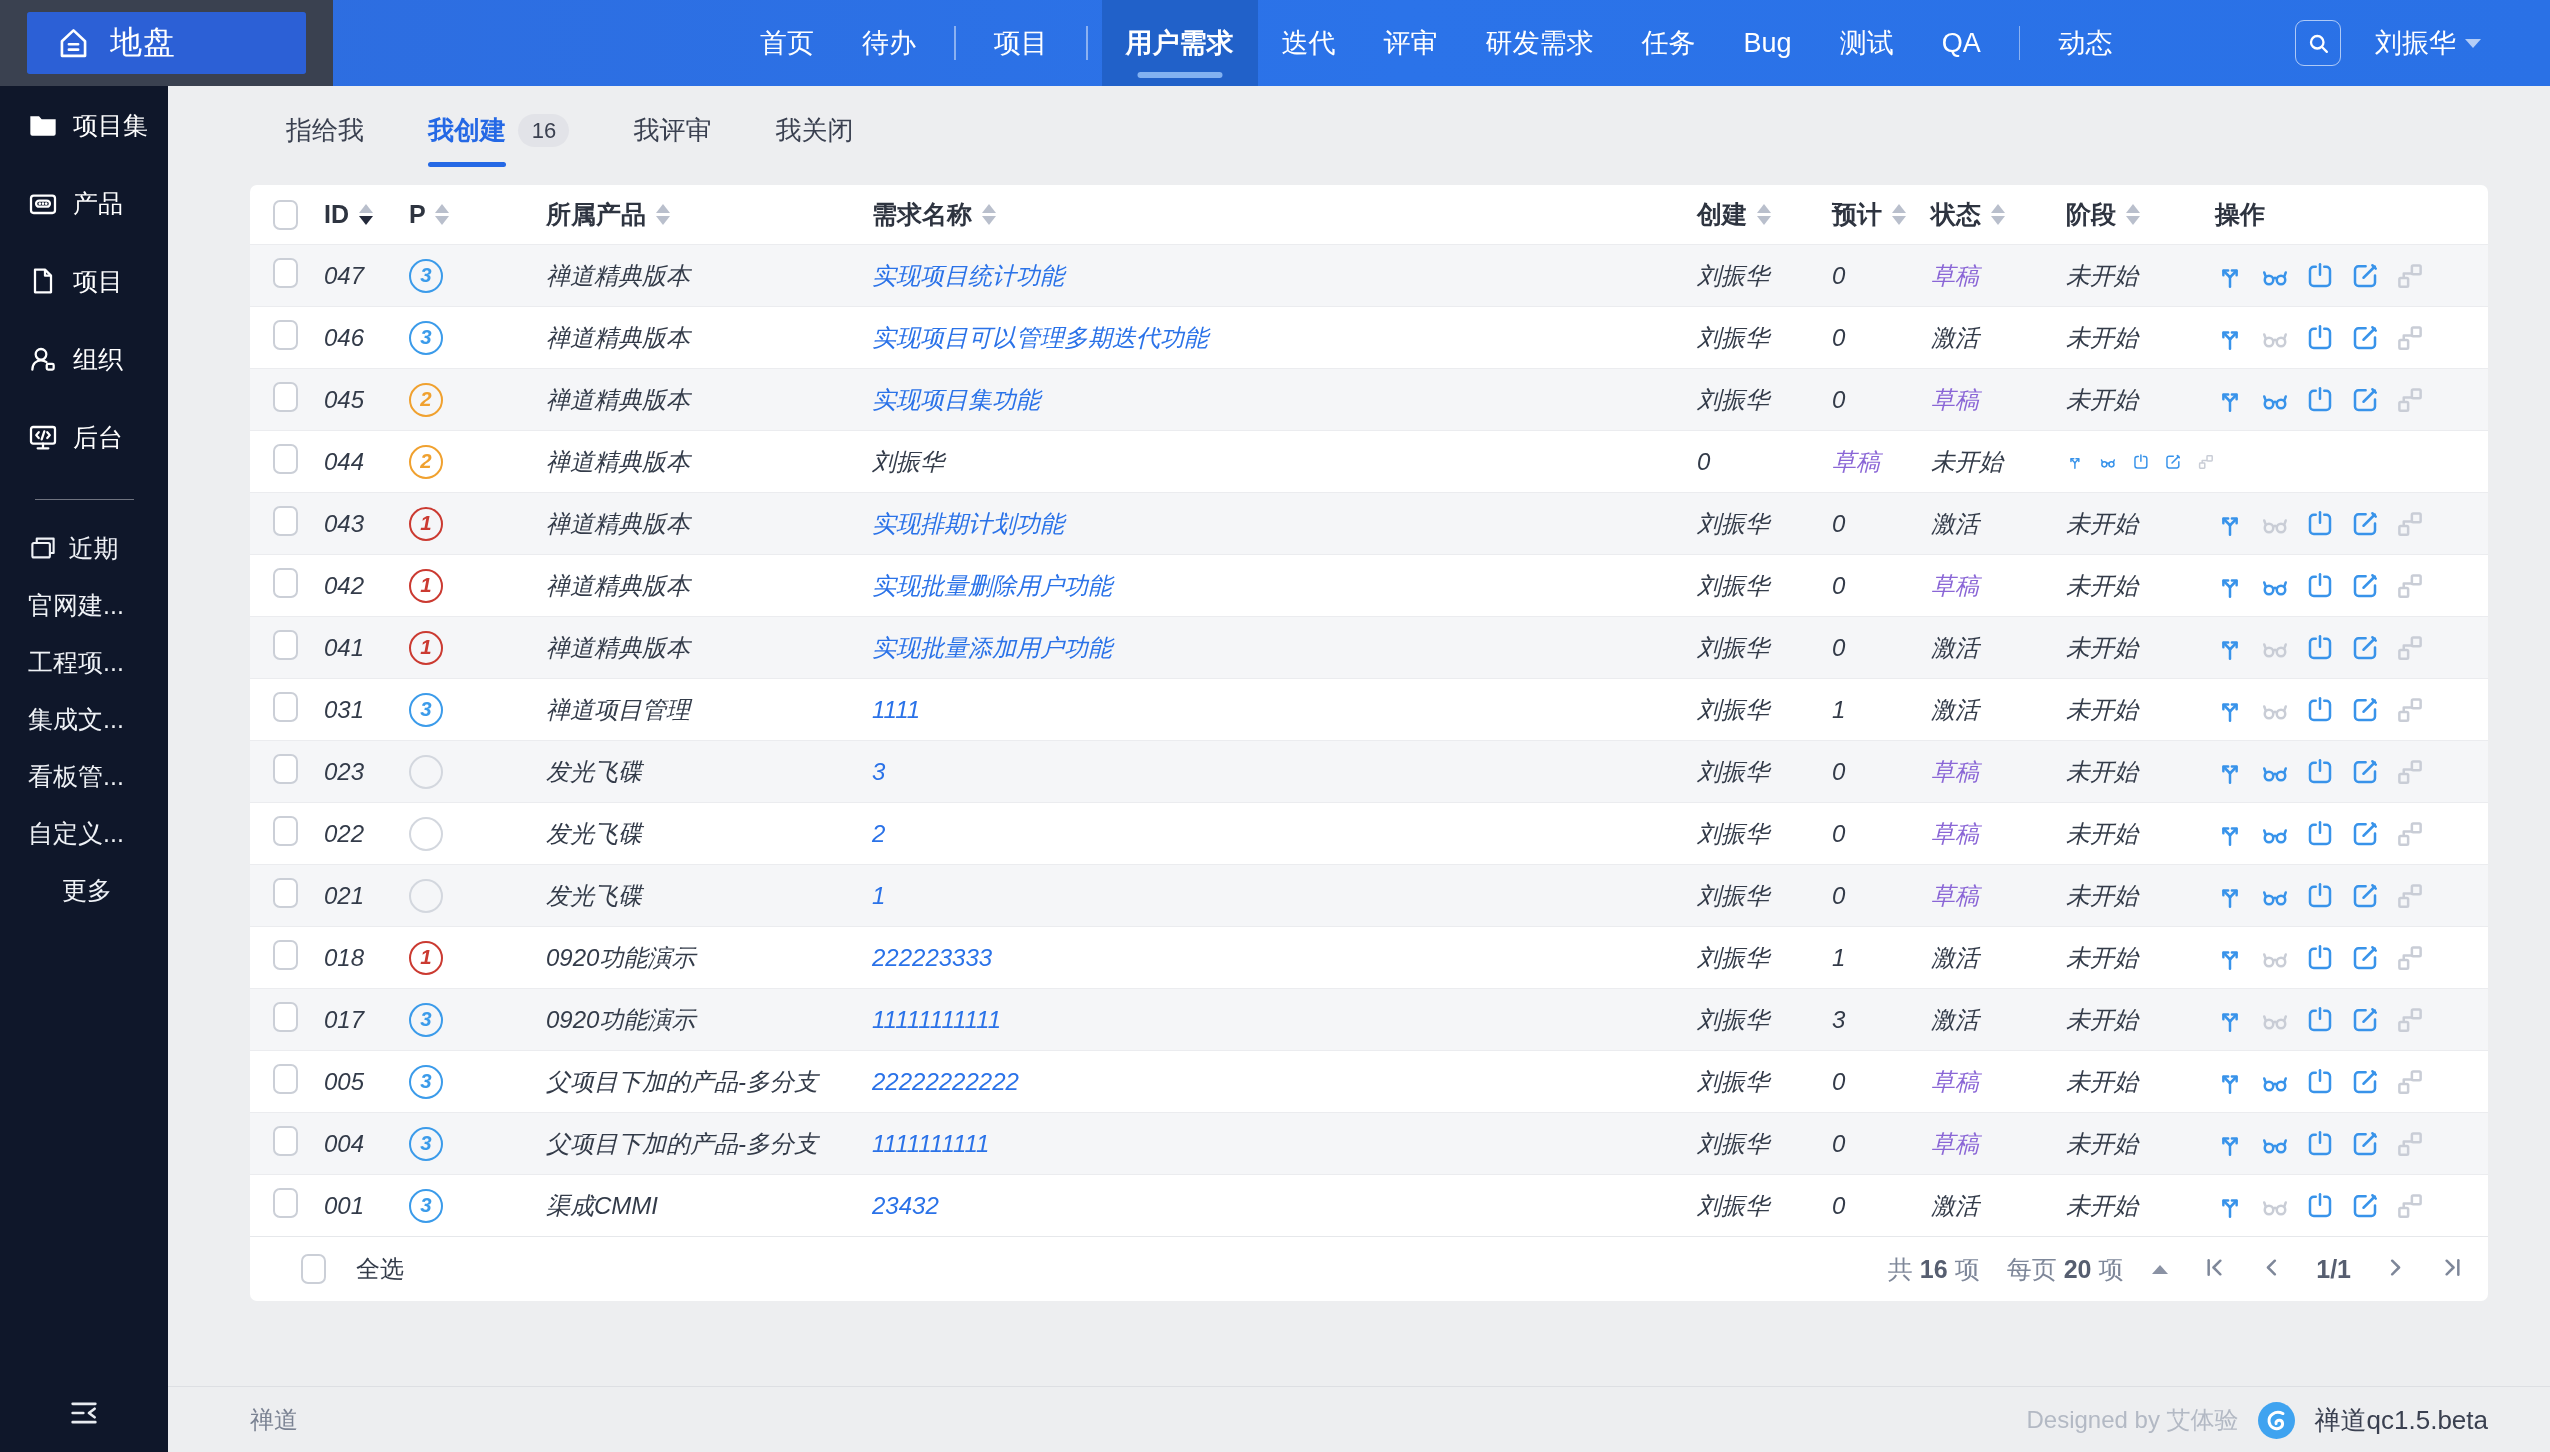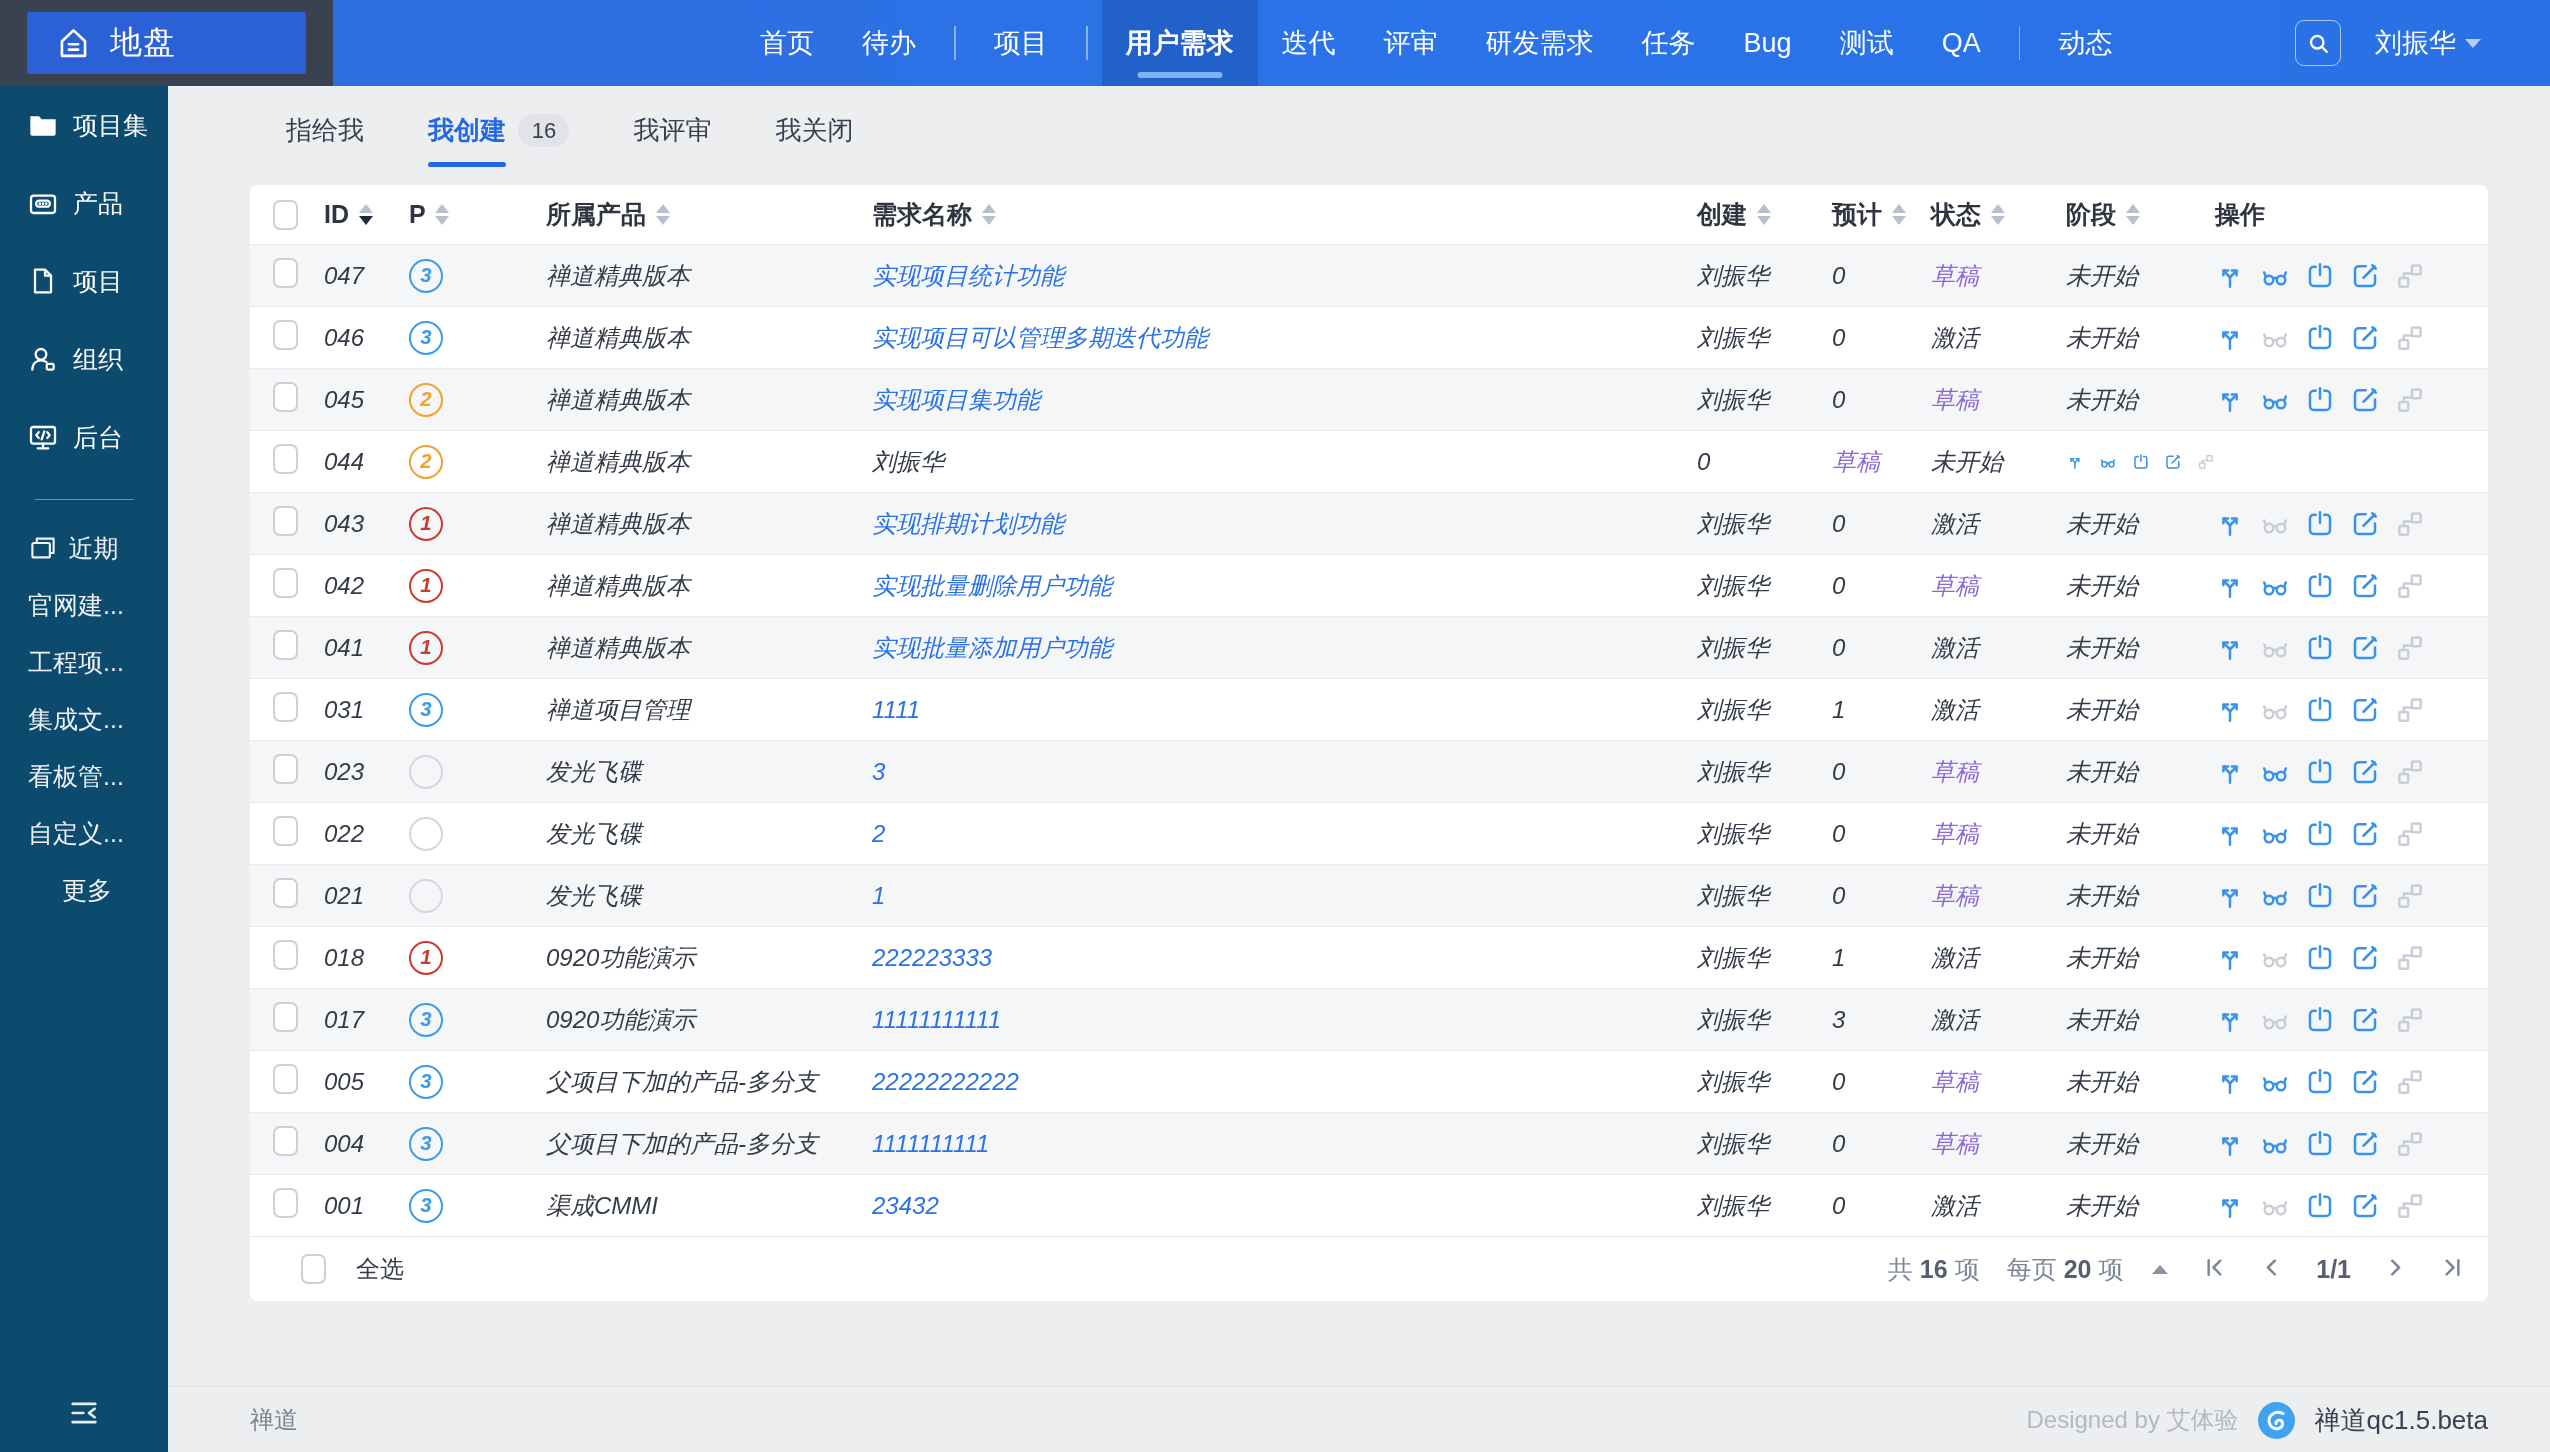--- a/index.html
+++ b/index.html
@@ -17,21 +17,21 @@
   .nav-item.active { background:#2161C9; font-weight:700; }
   .nav-item.active::after { content:""; position:absolute; left:50%; transform:translateX(-50%); bottom:8px; width:85px; height:6.2px; border-radius:3.5px; background:#82B1F1; }
   .nav-div { width:1.8px; height:34px; background:rgba(255,255,255,.45); align-self:center; margin:0 14px; }
   .nav-right { margin-left:auto; display:flex; align-items:center; gap:34px; padding-right:69px; }
   .search-btn { width:46px; height:46px; border-radius:9px; border:1.8px solid rgba(255,255,255,.62); background:transparent; display:flex; align-items:center; justify-content:center; cursor:pointer; }
   .search-btn svg { width:25px; height:25px; color:#fff; }
   .user { display:flex; align-items:center; gap:9px; color:#fff; font-size:27px; cursor:pointer; }
   .caret-down { width:0; height:0; border-left:8px solid transparent; border-right:8px solid transparent; border-top:9.8px solid rgba(255,255,255,.65); }
 
   
-  .sidebar { position:absolute; top:86px; left:0; bottom:0; width:168px; background:#0c4a6e; color:#fff; }
+  .sidebar { position:absolute; top:86px; left:0; bottom:0; width:168px; background:#0f172a; color:#fff; }
   .side-item { height:78px; display:flex; align-items:center; padding-left:27px; gap:14px; font-size:25px; cursor:pointer; }
   .side-item svg { width:32px; height:32px; flex:none; }
   .side-divider { width:99px; margin:23px auto 19.5px; border-top:1.8px solid rgba(255,255,255,.4); }
   .side-sub { height:57px; display:flex; align-items:center; padding-left:28px; gap:10.6px; font-size:25px; color:#EFF2F6; cursor:pointer; white-space:nowrap; }
   .side-sub svg { width:30px; height:30px; }
   .side-more { padding-left:62px; }
   .side-fold { position:absolute; bottom:23px; left:67px; width:34px; height:34px; color:#E8EBF0; cursor:pointer; }
   .side-fold svg { width:34px; height:34px; }
 
   

